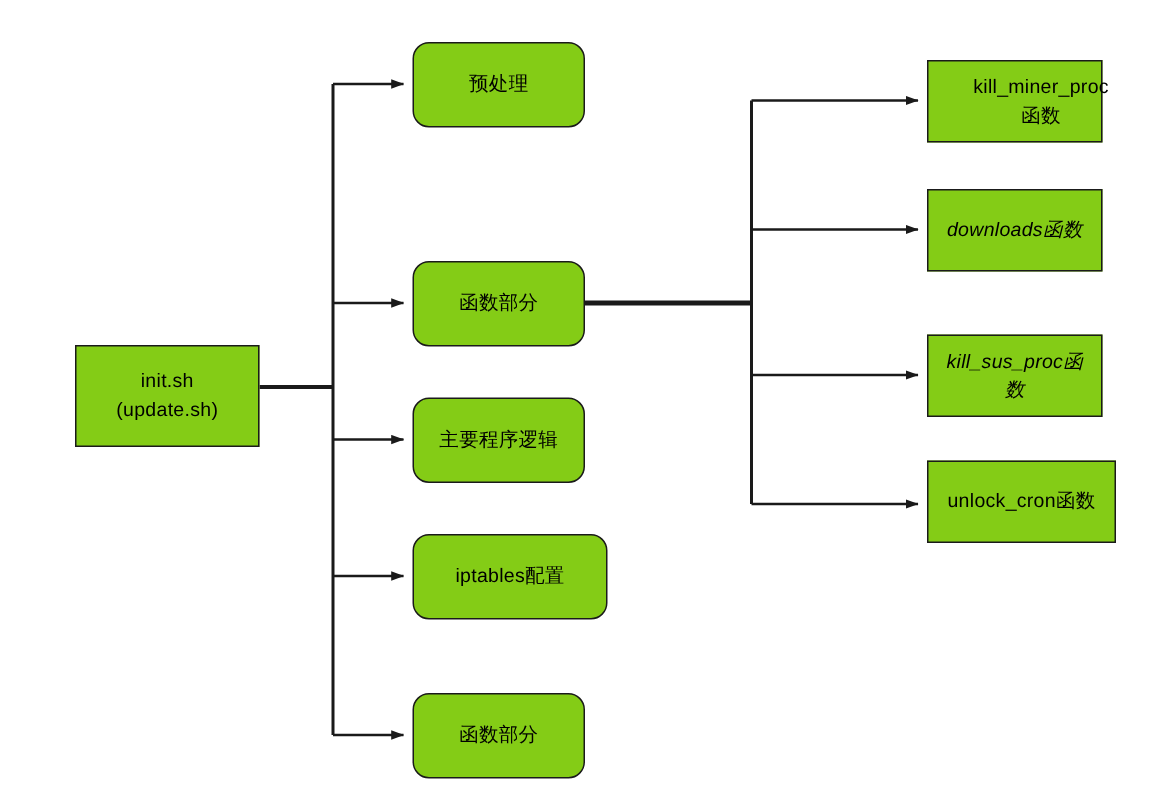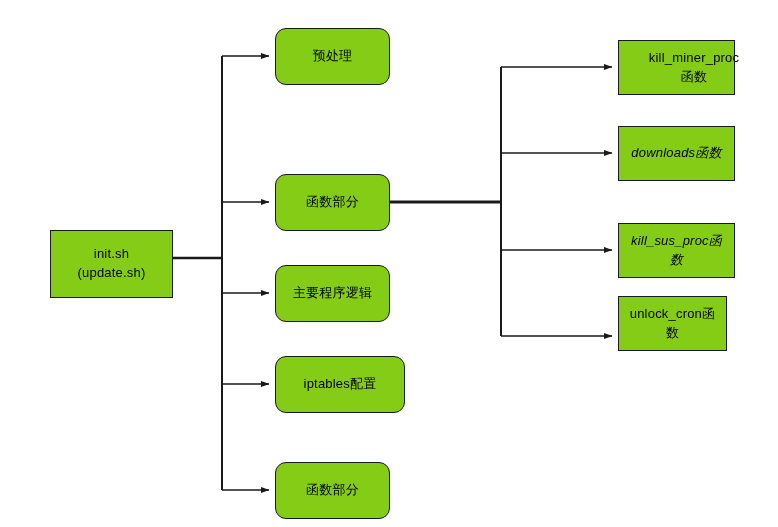--- a/index.html
+++ b/index.html
@@ -108,17 +108,17 @@
 
   <div class="node sharp" style="left: 618px; top: 40px; width: 117px; height: 55px; border-color: rgb(26, 26, 26); color: rgb(0, 0, 0); padding-left: 35px;">
     <span class="node-label">kill_miner_proc函数</span>
   </div>
   <div class="node sharp" style="left: 618px; top: 126px; width: 117px; height: 55px; border-color: rgb(26, 26, 26); color: rgb(0, 0, 0); font-style: italic;">
     <span class="node-label">downloads函数</span>
   </div>
   <div class="node sharp" style="left: 618px; top: 223px; width: 117px; height: 55px; border-color: rgb(26, 26, 26); color: rgb(0, 0, 0); font-style: italic;">
     <span class="node-label">kill_sus_proc函数</span>
   </div>
-  <div class="node sharp" style="left: 618px; top: 296px; width: 109px; height: 55px; border-color: rgb(26, 26, 26); color: rgb(0, 0, 0);">
+  <div class="node sharp" style="left: 618px; top: 307px; width: 126px; height: 55px; border-color: rgb(26, 26, 26); color: rgb(0, 0, 0);">
     <span class="node-label">unlock_cron函数</span>
   </div>
 
 </div>
 
 </body></html>

